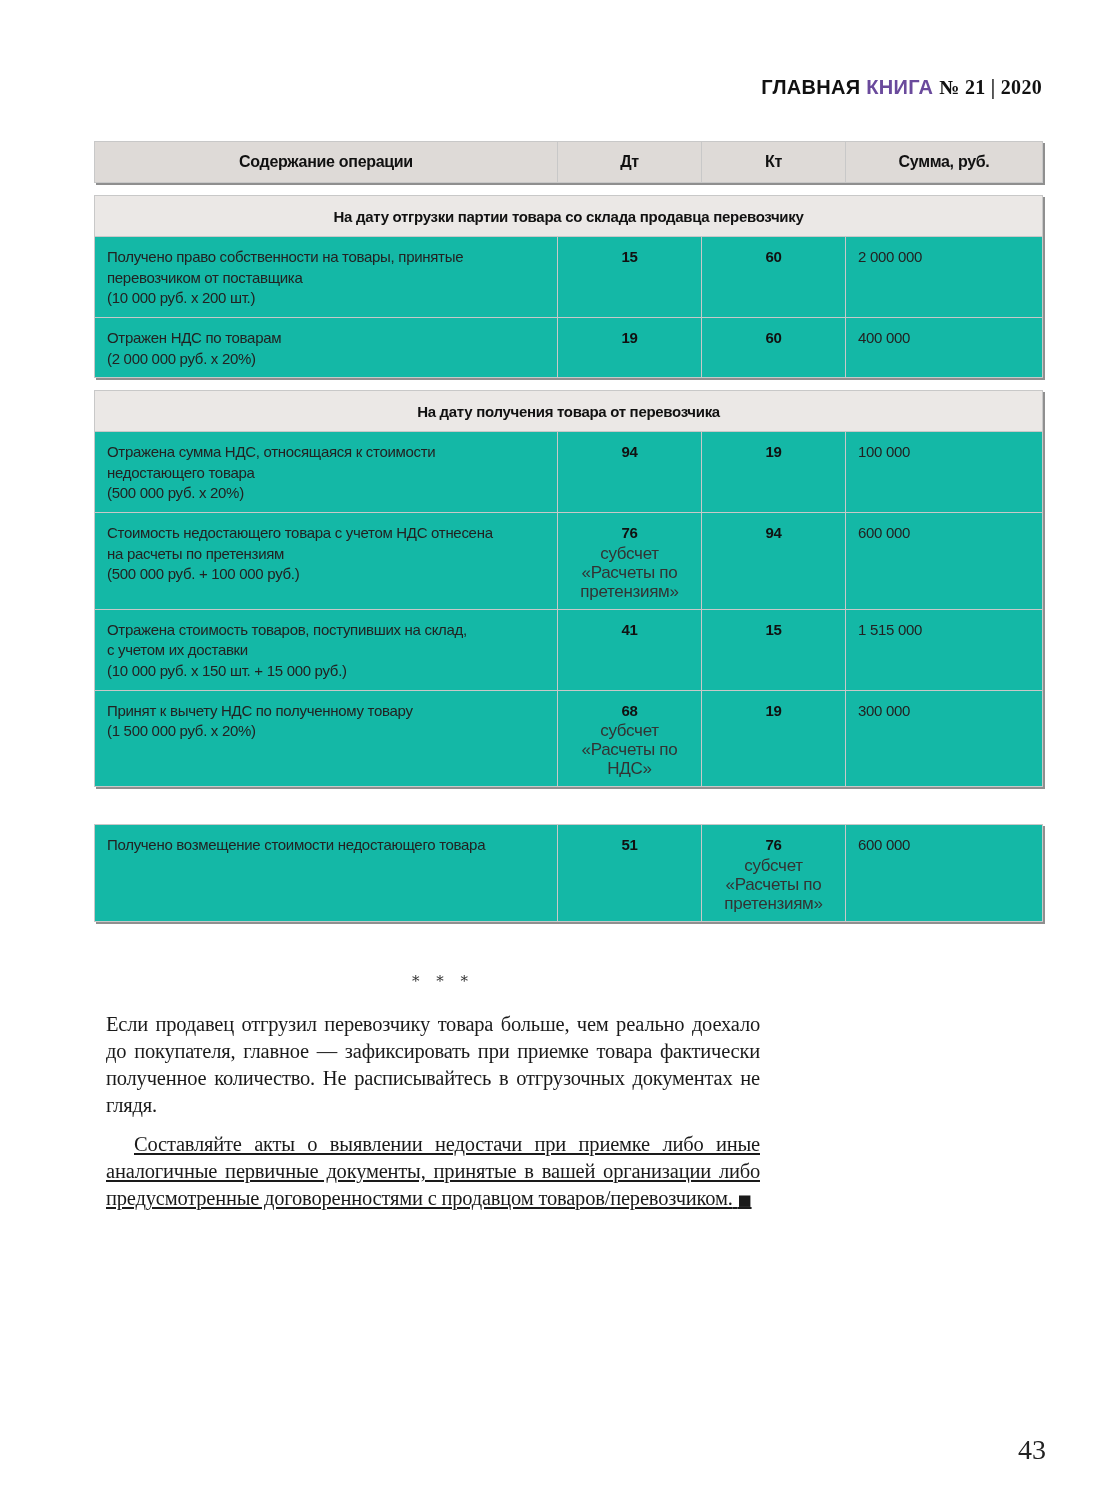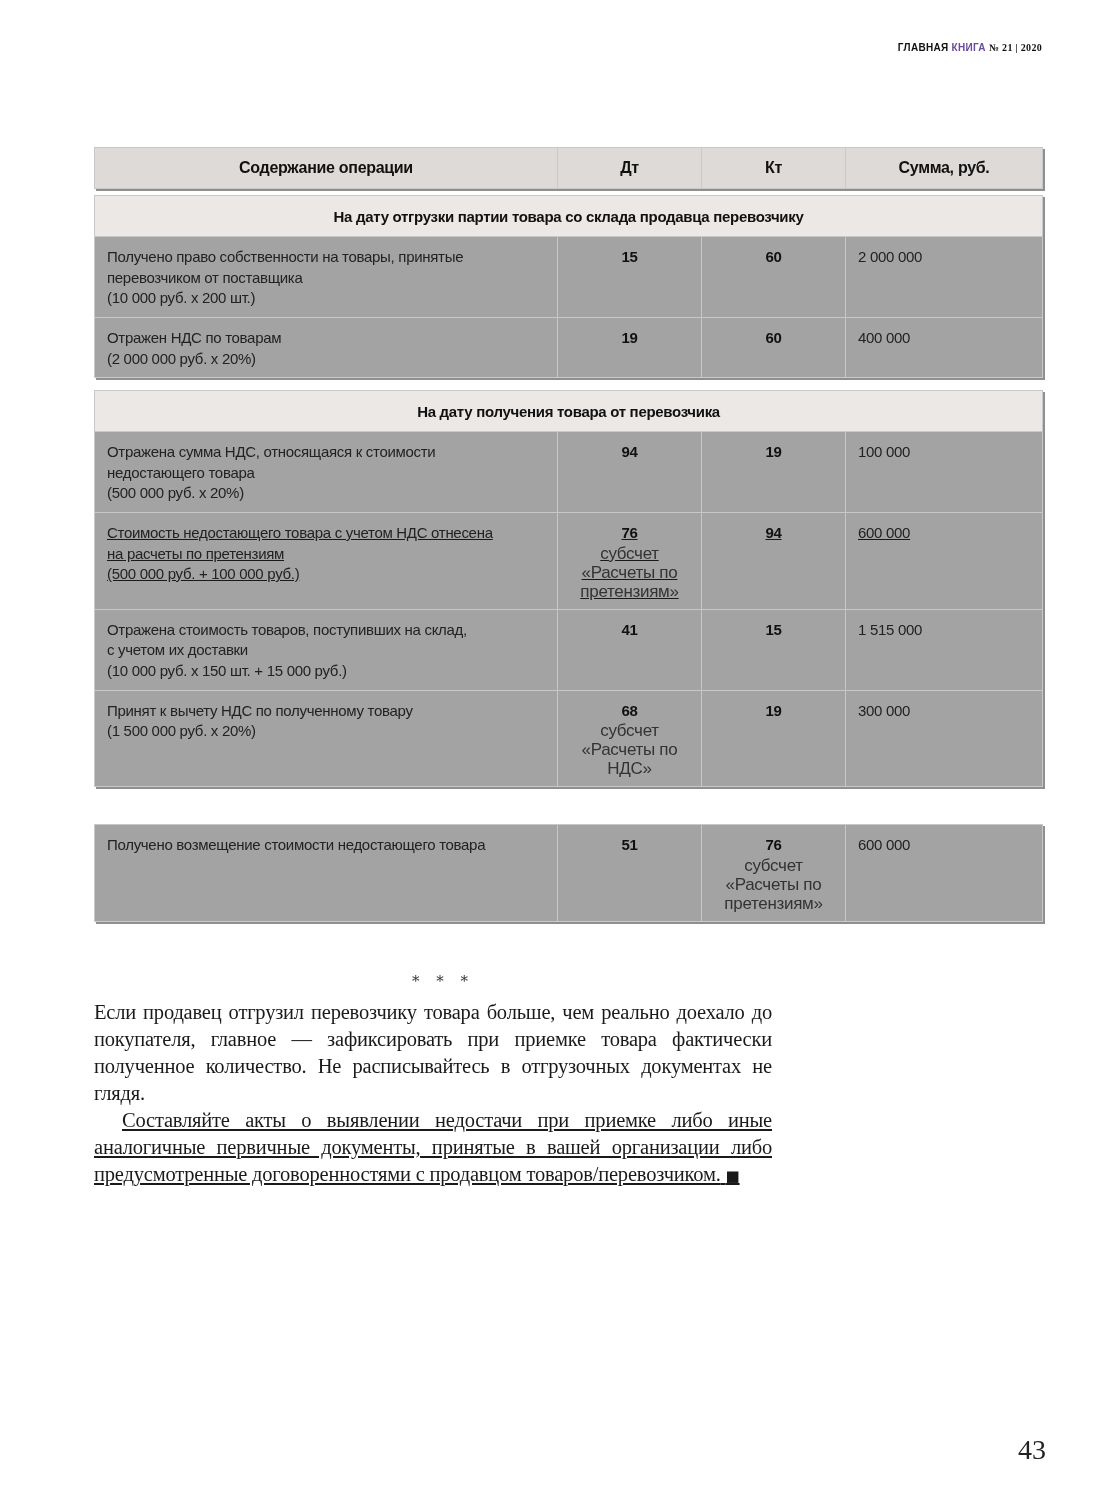--- a/index.html
+++ b/index.html
@@ -1,19 +1,19 @@
 <!DOCTYPE html>
 <html><head>
 <meta charset="utf-8">
 <style>
   html, body { margin: 0; padding: 0; background: #ffffff; }
   body { width: 1104px; height: 1500px; position: relative; overflow: hidden; color: #1a1a1a; }
   .header {
-    position: absolute; top: 42px; right: 62px;
-    font-family: "Liberation Sans", sans-serif; font-weight: bold; font-size: 10px;
+    position: absolute; top: 76px; right: 62px;
+    font-family: "Liberation Sans", sans-serif; font-weight: bold; font-size: 20px;
     letter-spacing: 0.3px;
   }
   .header .brand1 { color: #111; }
   .header .brand2 { color: #6a4a9c; }
   .header .issue { font-family: "Liberation Serif", serif; color: #111; font-weight: bold; }
   .tbl {
     position: absolute; left: 94px; width: 948px;
     border-collapse: collapse; table-layout: fixed;
     font-family: "Liberation Sans", sans-serif;
     box-shadow: 2px 2px 0 #8f8f8f;
@@ -28,52 +28,52 @@
   .colhead th {
     background: #dedad7; height: 38px; vertical-align: middle;
     font-size: 16px; font-weight: bold; text-align: center; color: #111;
     letter-spacing: -0.3px;
   }
   .section th {
     background: #ebe8e6; height: 38px; vertical-align: middle;
     font-size: 15px; font-weight: bold; color: #111;
     letter-spacing: -0.3px;
   }
-  .row td { background: #a3a3a3; font-size: 15px; line-height: 20.5px; padding: 10px 12px 8px 12px; letter-spacing: -0.3px; margin-top: 40px; }
+  .row td { background: #14b8a6; font-size: 15px; line-height: 20.5px; padding: 10px 12px 8px 12px; letter-spacing: -0.3px; margin-top: 40px; }
   .row td.op { color: #222; }
   .row td.acct { text-align: center; font-weight: bold; color: #111; }
   .row td.acct .sub { display: block; font-weight: normal; font-size: 17px; line-height: 19px; color: #333; padding: 0 10px; }
   .row td.sum { text-align: left; padding-right: 62px; color: #222; }
   .stars {
     position: absolute; top: 972px; left: 412px;
     font-family: "DejaVu Serif", serif; font-size: 15px; letter-spacing: 6px; color: #333;
   }
   .body-text {
     position: absolute; top: 999px; left: 94px; width: 678px;
     font-family: "Liberation Serif", serif; font-size: 20.5px; line-height: 27px;
     color: #1a1a1a; text-align: justify; letter-spacing: -0.2px;
   }
-  .body-text p { margin: 0; }
+  .body-text p { margin: 12px; }
   .body-text p.indent { text-indent: 28px; text-decoration: underline; }
   .body-text .end-mark { font-family: "DejaVu Sans", sans-serif; font-size: 15px; }
   .page-num {
     position: absolute; top: 1434px; left: 1018px;
     font-family: "Liberation Serif", serif; font-size: 28px; color: #222;
   }
 </style>
 </head>
 <body>
 
 <div class="header">
   <span class="brand1">ГЛАВНАЯ</span>
   <span class="brand2">КНИГА</span>
   <span class="issue">№ 21 | 2020</span>
 </div>
 
-<table class="tbl" style="top:147px;">
+<table class="tbl" style="top:141px;">
   <colgroup>
       <col class="c1">
       <col class="c2">
       <col class="c3">
       <col class="c4">
     </colgroup>
   <tbody>
       <tr class="colhead">
     <th>Содержание операции</th>
     <th>Дт</th>
@@ -130,21 +130,21 @@
   <tr class="row" style="height:81px;">
     <td class="op">
       <div>Отражена сумма НДС, относящаяся к стоимости</div>
       <div>недостающего товара</div>
       <div>(500 000 руб. х 20%)</div>
     </td>
     <td class="acct"><span>94</span></td>
     <td class="acct"><span>19</span></td>
     <td class="sum">100 000</td>
   </tr>
-  <tr class="row" style="height:81px;text-decoration:underline;">
+  <tr class="row" style="height:81px;">
     <td class="op">
       <div>Стоимость недостающего товара с учетом НДС отнесена</div>
       <div>на расчеты по претензиям</div>
       <div>(500 000 руб. + 100 000 руб.)</div>
     </td>
     <td class="acct">
       <span>76</span>
       <span class="sub">субсчет «Расчеты по претензиям»</span>
     </td>
     <td class="acct"><span>94</span></td>

